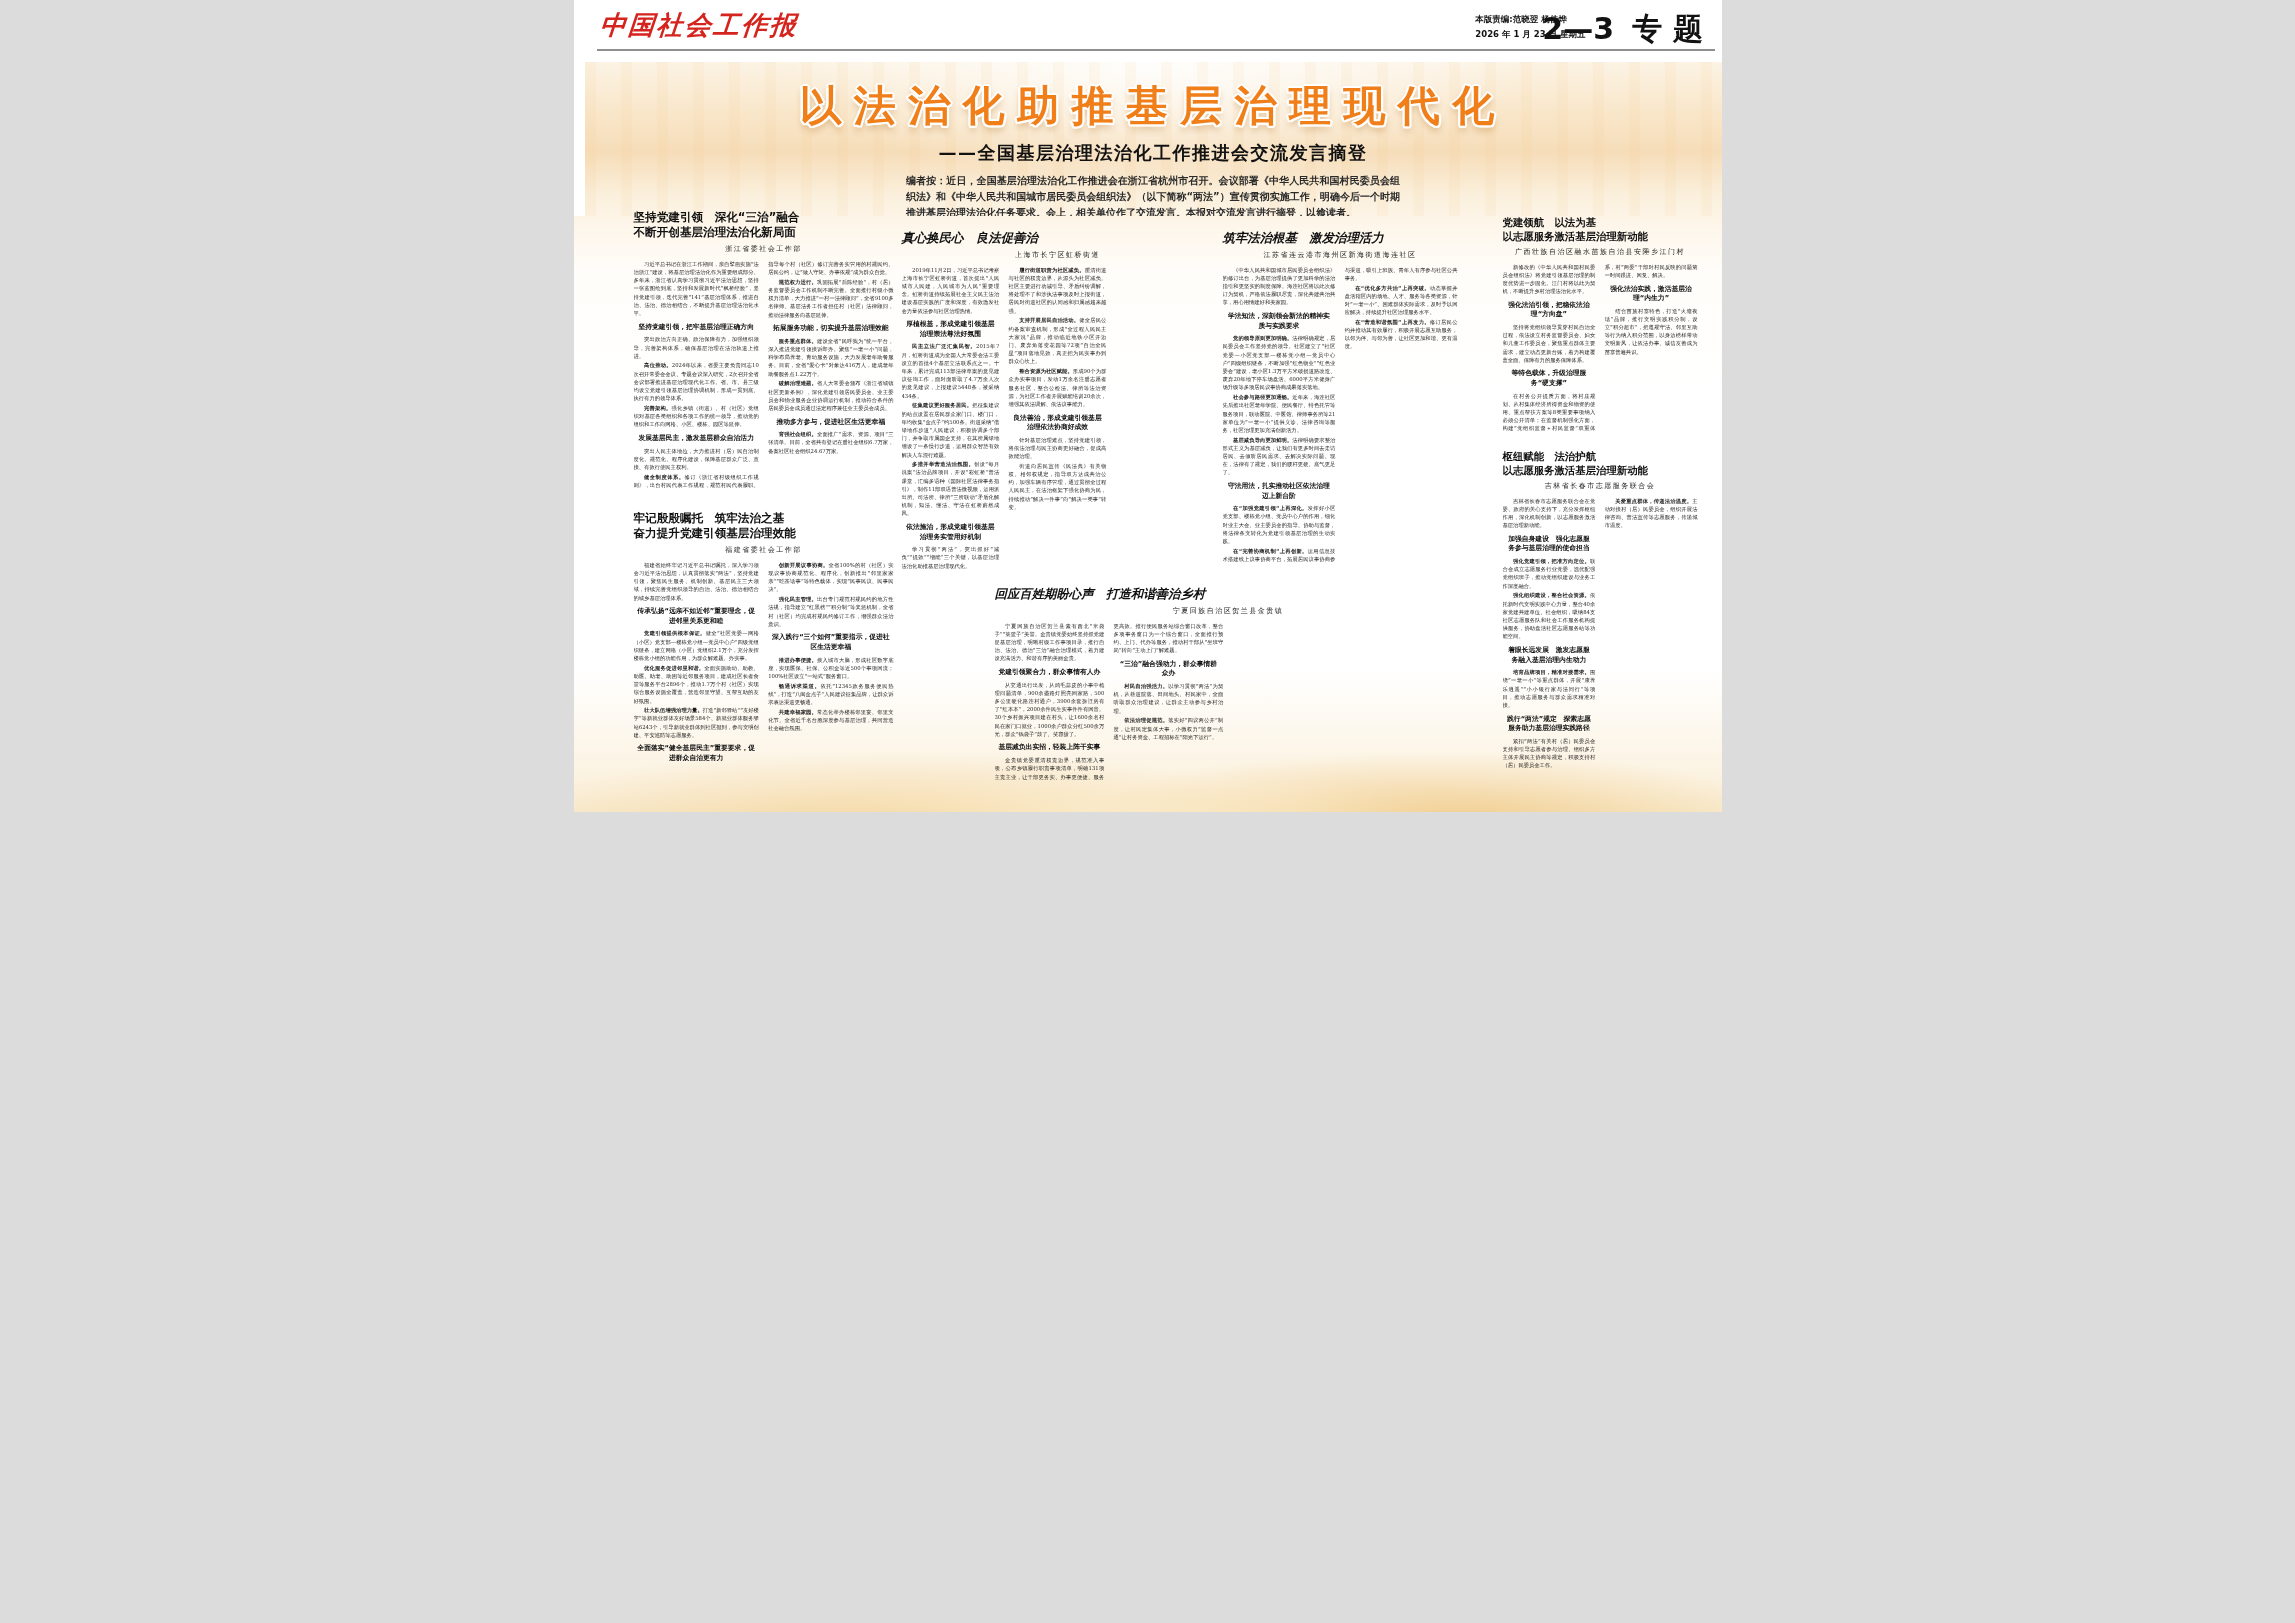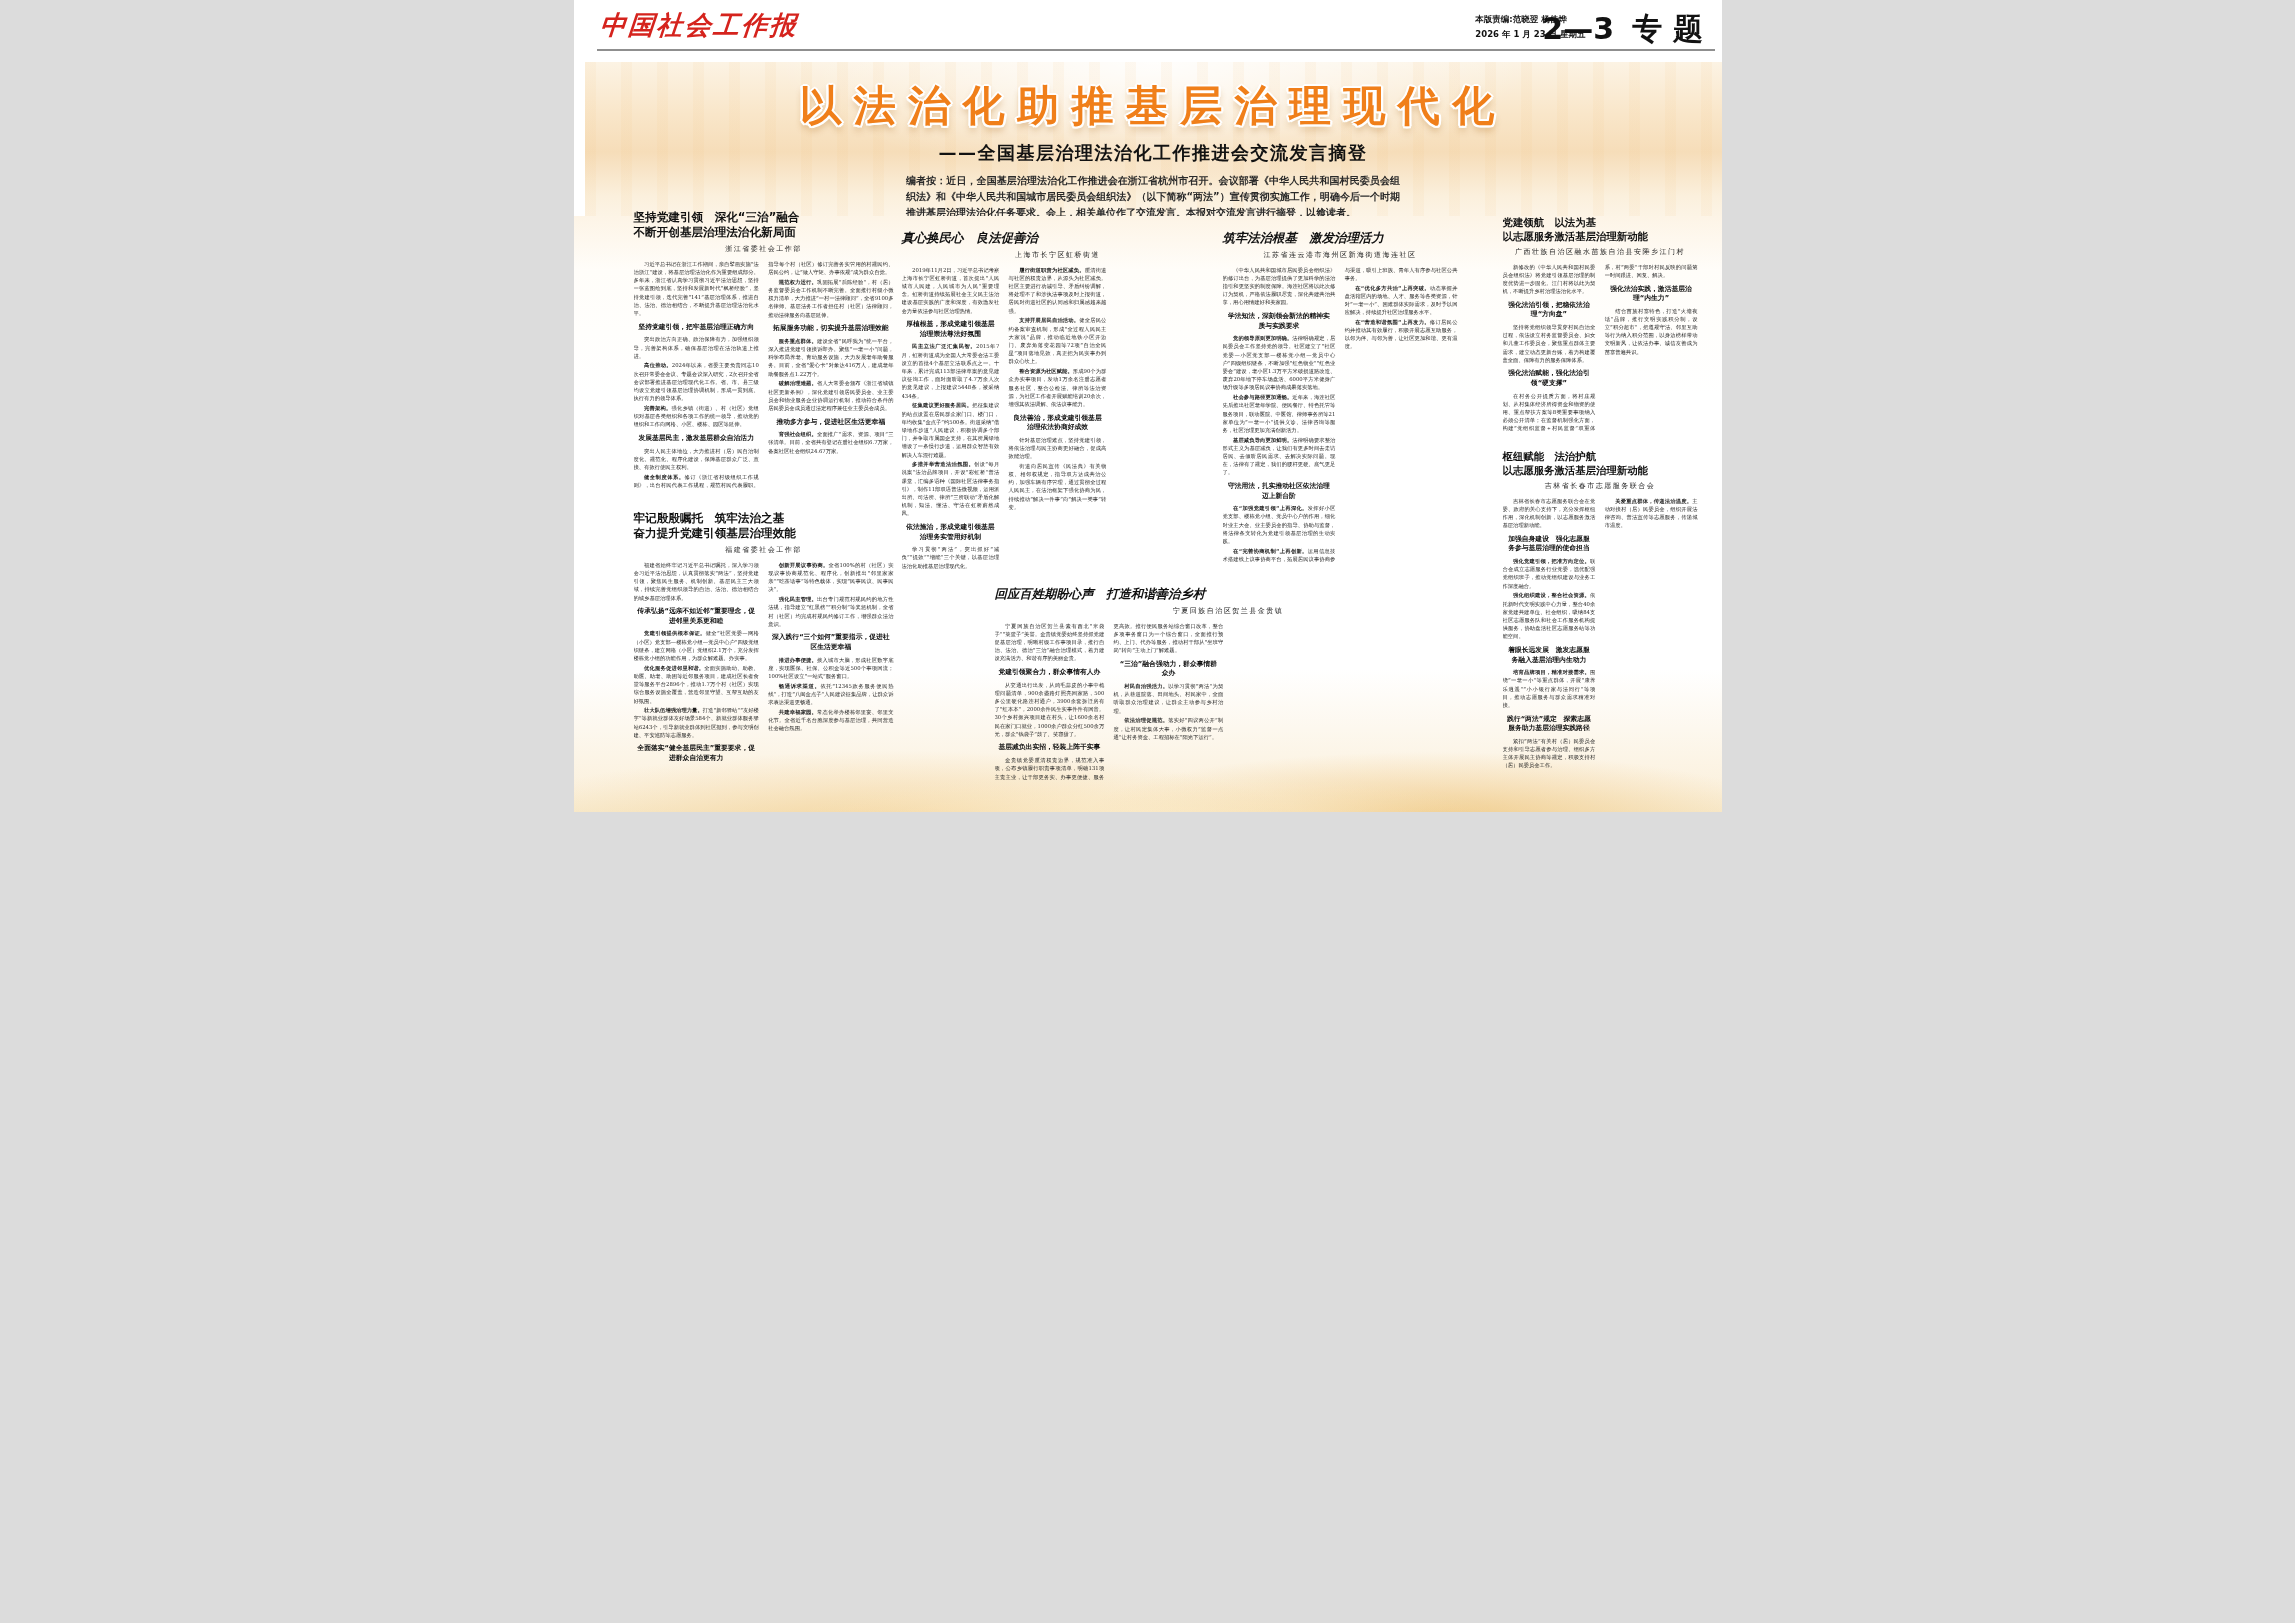--- a/index.html
+++ b/index.html
@@ -170,21 +170,21 @@
   <section class="article" style="left:929px;top:216px;width:195px;">
     <h2 class="art-head h-sm">
       <div>党建领航　以法为基</div>
       <div>以志愿服务激活基层治理新动能</div>
     </h2>
     <div class="byline">广西壮族自治区融水苗族自治县安陲乡江门村</div>
     <div class="art-body cols2" style="height:182px;">
         <p>新修改的《中华人民共和国村民委员会组织法》将党建引领基层治理的制度优势进一步固化。江门村将以此为契机，不断提升乡村治理法治化水平。</p>
         <div class="subhead">强化法治引领，把稳依法治理“方向盘”</div>
         <p>坚持将党组织领导贯穿村民自治全过程，依法设立村务监督委员会、妇女和儿童工作委员会，聚焦重点群体主要需求，建立动态更新台账，着力构建覆盖全面、保障有力的服务保障体系。</p>
-        <div class="subhead">强化法治赋能，强化法治引领“硬支撑”</div>
+        <div class="subhead">等特色载体，升级治理服务“硬支撑”</div>
         <p>在村务公开提质方面，将村庄规划、从村集体经济所得资金和物资的使用、重点帮扶方案等8类重要事项纳入必须公开清单；在监督机制强化方面，构建“党组织监督＋村民监督”双重体系，村“两委”干部对村民反映的问题第一时间跟进、回复、解决。</p>
         <div class="subhead">强化法治实践，激活基层治理“内生力”</div>
         <p>结合苗族村寨特色，打造“火塘夜话”品牌，推行文明实践积分制，设立“积分超市”，把遵规守法、邻里互助等行为纳入积分范围，以身边榜样带动文明新风，让依法办事、诚信友善成为苗寨普遍共识。</p>
       </div>
   </section>
 
   <section class="article" style="left:929px;top:450px;width:195px;">
     <h2 class="art-head h-sm">
       <div>枢纽赋能　法治护航</div>
       <div>以志愿服务激活基层治理新动能</div>

